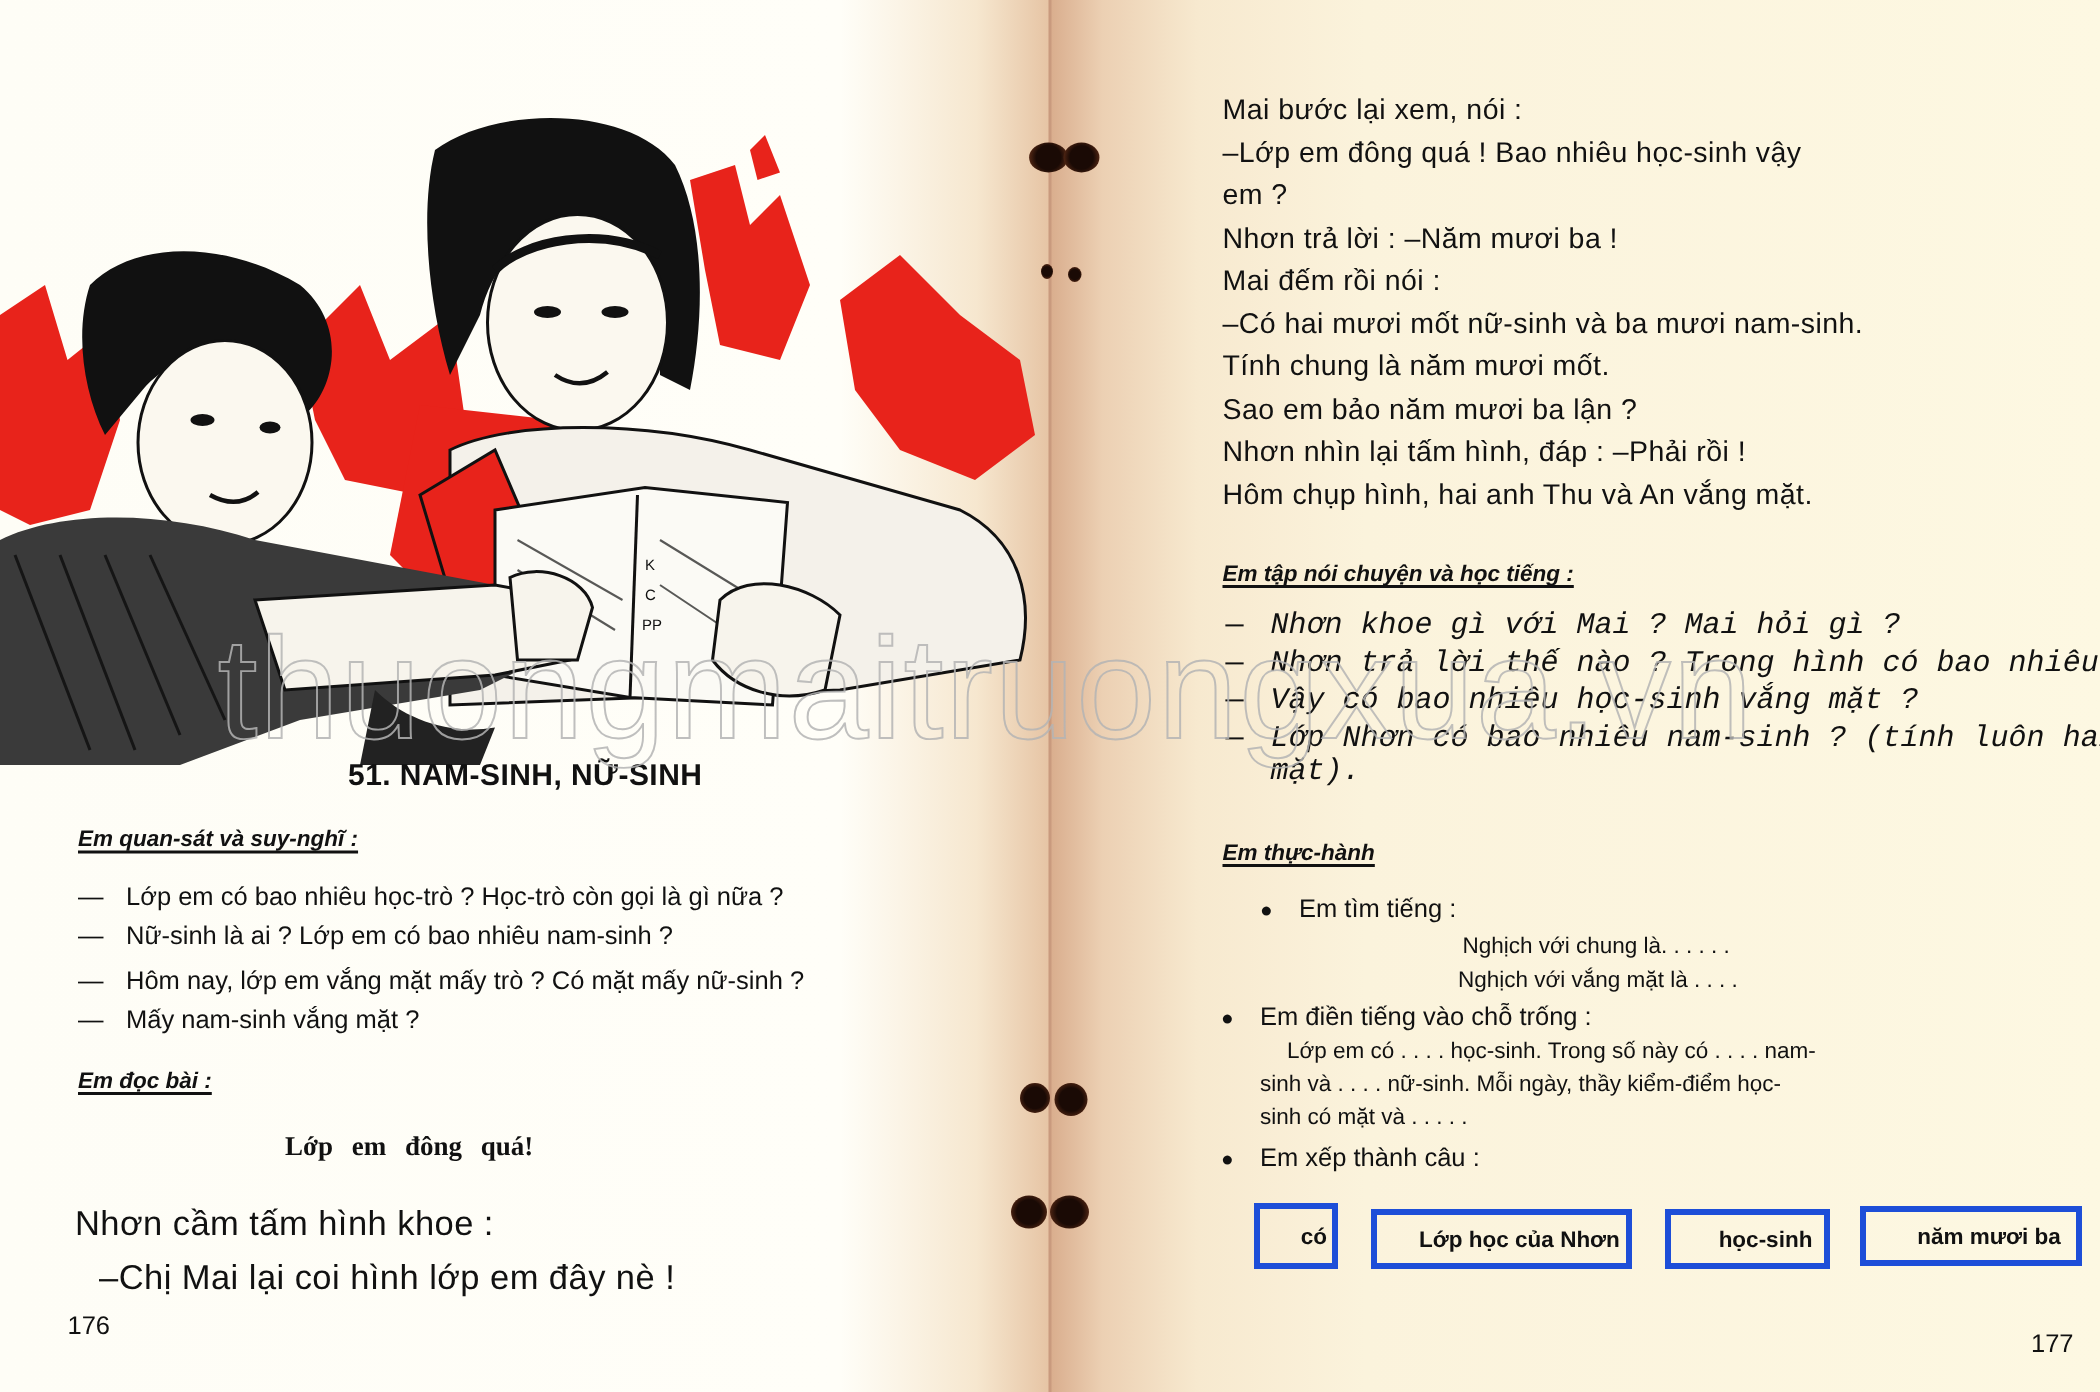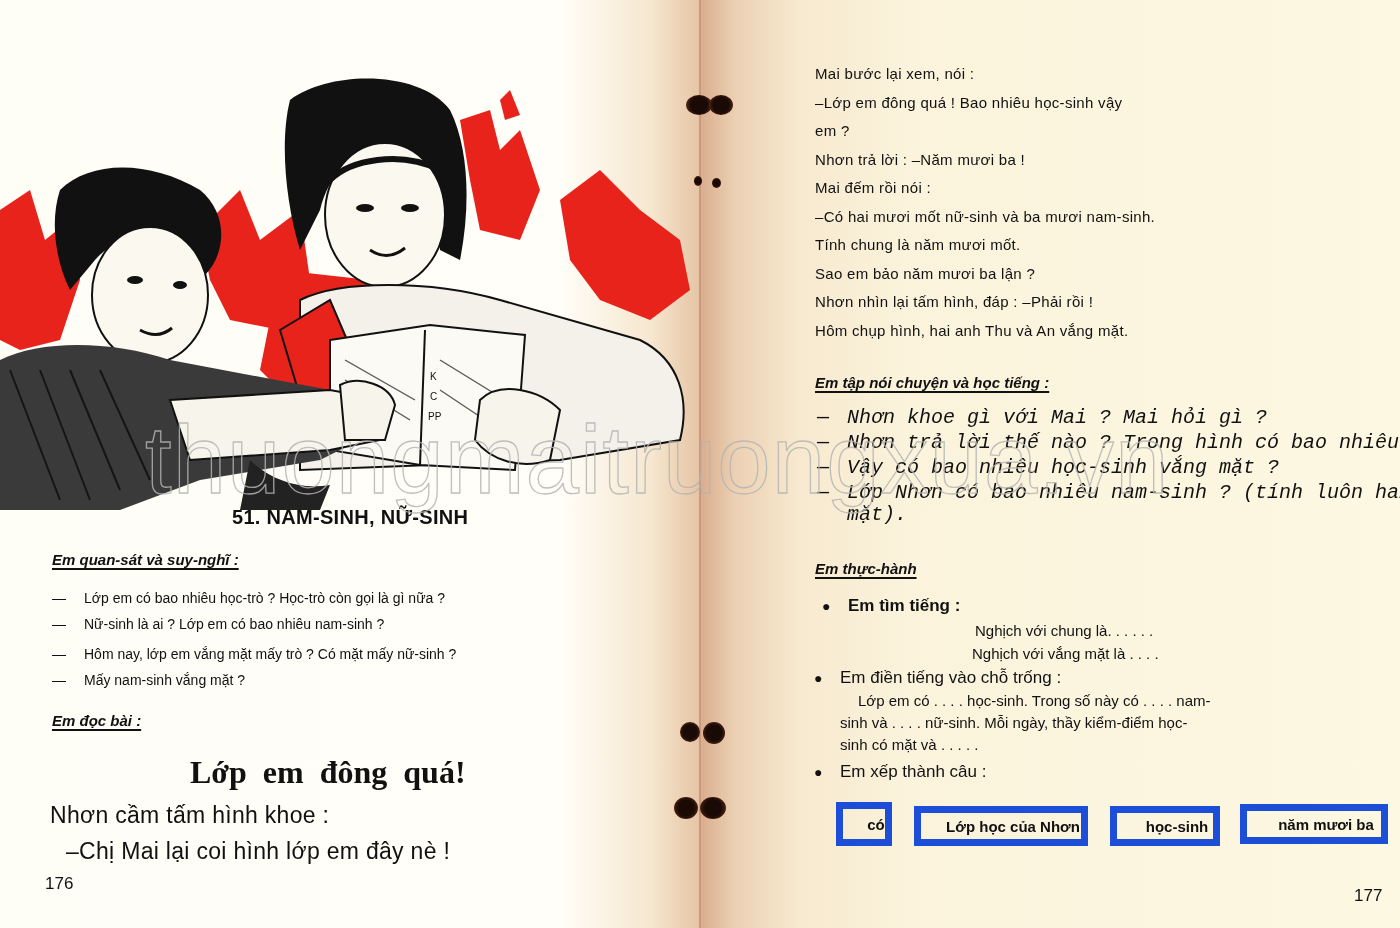--- a/index.html
+++ b/index.html
@@ -12,39 +12,39 @@
   .page-left { left:0; width:700px; background:linear-gradient(90deg,#fefdf6 0%,#fffef8 80%,#f6e7cf 93%,#e6c4a4 100%); }
   .page-right { left:700px; width:700px; background:linear-gradient(90deg,#d9ad8d 0%,#ecd0b3 5%,#f7e9cf 14%,#fbf3dc 30%,#fdf8e2 100%); }
   .spine { position:absolute; left:699px; top:0; width:2px; height:928px; background:#c99a7e; }
   .hole { position:absolute; border-radius:50%; background:radial-gradient(circle,#1a0a05 50%,#4b2312 75%,rgba(120,60,30,0) 100%); }
 
   
   .illus { position:absolute; left:0; top:40px; width:700px; height:470px; }
 
   .lesson-title { position:absolute; left:232px; top:506px; font-weight:bold; font-size:20px; letter-spacing:0.3px; }
   .sec-head { position:absolute; font-weight:bold; font-style:italic; font-size:15px; text-decoration:underline; text-decoration-thickness:2px; text-underline-offset:3px; }
-  .q-list { position:absolute; left:52px; margin:0; padding:0; list-style:none; font-size:14px; }
+  .q-list { position:absolute; left:52px; margin:0; padding:0; list-style:none; font-size:17px; }
   .q-list li { height:26px; line-height:26px; white-space:nowrap; }
   .dash { display:inline-block; width:32px; }
-  .reading-title { position:absolute; left:190px; top:754px; font-family:"Liberation Serif", serif; font-weight:bold; font-size:32px; word-spacing:8px; }
+  .reading-title { position:absolute; left:190px; top:754px; font-family:"Liberation Serif", serif; font-weight:bold; font-size:18px; word-spacing:8px; }
   .para { position:absolute; font-size:23px; white-space:nowrap; letter-spacing:0.3px; }
   .page-num { position:absolute; font-size:17px; }
 
-  .r-lines { position:absolute; left:815px; top:60px; font-size:15px; }
+  .r-lines { position:absolute; left:815px; top:60px; font-size:19px; }
   .r-lines div { height:28.5px; line-height:28.5px; white-space:nowrap; letter-spacing:0.3px; }
 
   .i-list { position:absolute; left:816px; top:404px; margin:1px; padding:0; list-style:none; font-family:Liberation Mono, monospace; font-style:italic; font-size:20px; }
   .i-list li { height:25px; line-height:25px; white-space:nowrap; }
   .i-list .dash { width:30px; font-style:normal; }
 
   .bullet { position:absolute; font-size:17px; white-space:nowrap; }
   .bullet .dot { display:inline-block; width:26px; font-size:14px; }
   .plain { position:absolute; font-size:15px; white-space:nowrap; }
 
-  .word-box { position:absolute; top:806px; height:40px; border:7px solid #1d4ed8; display:flex; align-items:center; justify-content:center; font-size:15px; font-weight:bold; box-sizing:border-box; background:transparent;padding-left:24px; }
+  .word-box { position:absolute; top:806px; height:40px; border:4px solid #1d4ed8; display:flex; align-items:center; justify-content:center; font-size:15px; font-weight:bold; box-sizing:border-box; background:transparent;padding-left:24px; }
 
   .watermark { position:absolute; left:145px; top:405px; font-size:96px; color:transparent; -webkit-text-stroke:1.3px rgba(180,180,180,0.85); letter-spacing:1px; font-family:"Liberation Sans", sans-serif; white-space:nowrap; pointer-events:none; }
 </style>
 </head>
 <body>
 
 <div class="page page-left"></div>
 <div class="page page-right"></div>
 <div class="spine"></div>
 
@@ -142,21 +142,21 @@
 <ul class="i-list">
   <li><span class="dash">—</span><span>Nhơn khoe gì với Mai ?  Mai hỏi gì ?</span></li>
   <li><span class="dash">—</span><span>Nhơn trả lời thế nào ?  Trong hình có bao nhiêu học-sinh ?</span></li>
   <li><span class="dash">—</span><span>Vậy có bao nhiêu học-sinh vắng mặt ?</span></li>
   <li><span class="dash">—</span><span>Lớp Nhơn có bao nhiêu nam-sinh ? (tính luôn hai  em vắng</span></li>
   <li style="height:20px;line-height:20px;"><span class="dash"></span><span>mặt).</span></li>
 </ul>
 
 <div class="sec-head" style="left:815px;top:560px;">Em thực-hành</div>
 
-<div class="bullet" style="left:822px;top:596px;font-weight:bold;"><span class="dot">●</span><span>Em tìm tiếng :</span></div>
+<div class="bullet" style="left:840px;top:596px;"><span class="dot">●</span><span>Em tìm tiếng :</span></div>
 <div class="plain" style="left:975px;top:622px;">Nghịch với chung là. . . . . .</div>
 <div class="plain" style="left:972px;top:645px;">Nghịch với vắng mặt là . . . .</div>
 
 <div class="bullet" style="left:814px;top:668px;"><span class="dot">●</span><span>Em điền tiếng vào chỗ trống :</span></div>
 <div class="plain" style="left:858px;top:692px;">Lớp em có  . . . .  học-sinh. Trong số này có . . . . nam-</div>
 <div class="plain" style="left:840px;top:714px;">sinh và . . . .  nữ-sinh.  Mỗi  ngày,  thầy  kiểm-điểm  học-</div>
 <div class="plain" style="left:840px;top:736px;">sinh có mặt và . . . . .</div>
 
 <div class="bullet" style="left:814px;top:762px;"><span class="dot">●</span><span>Em xếp thành câu :</span></div>
 

